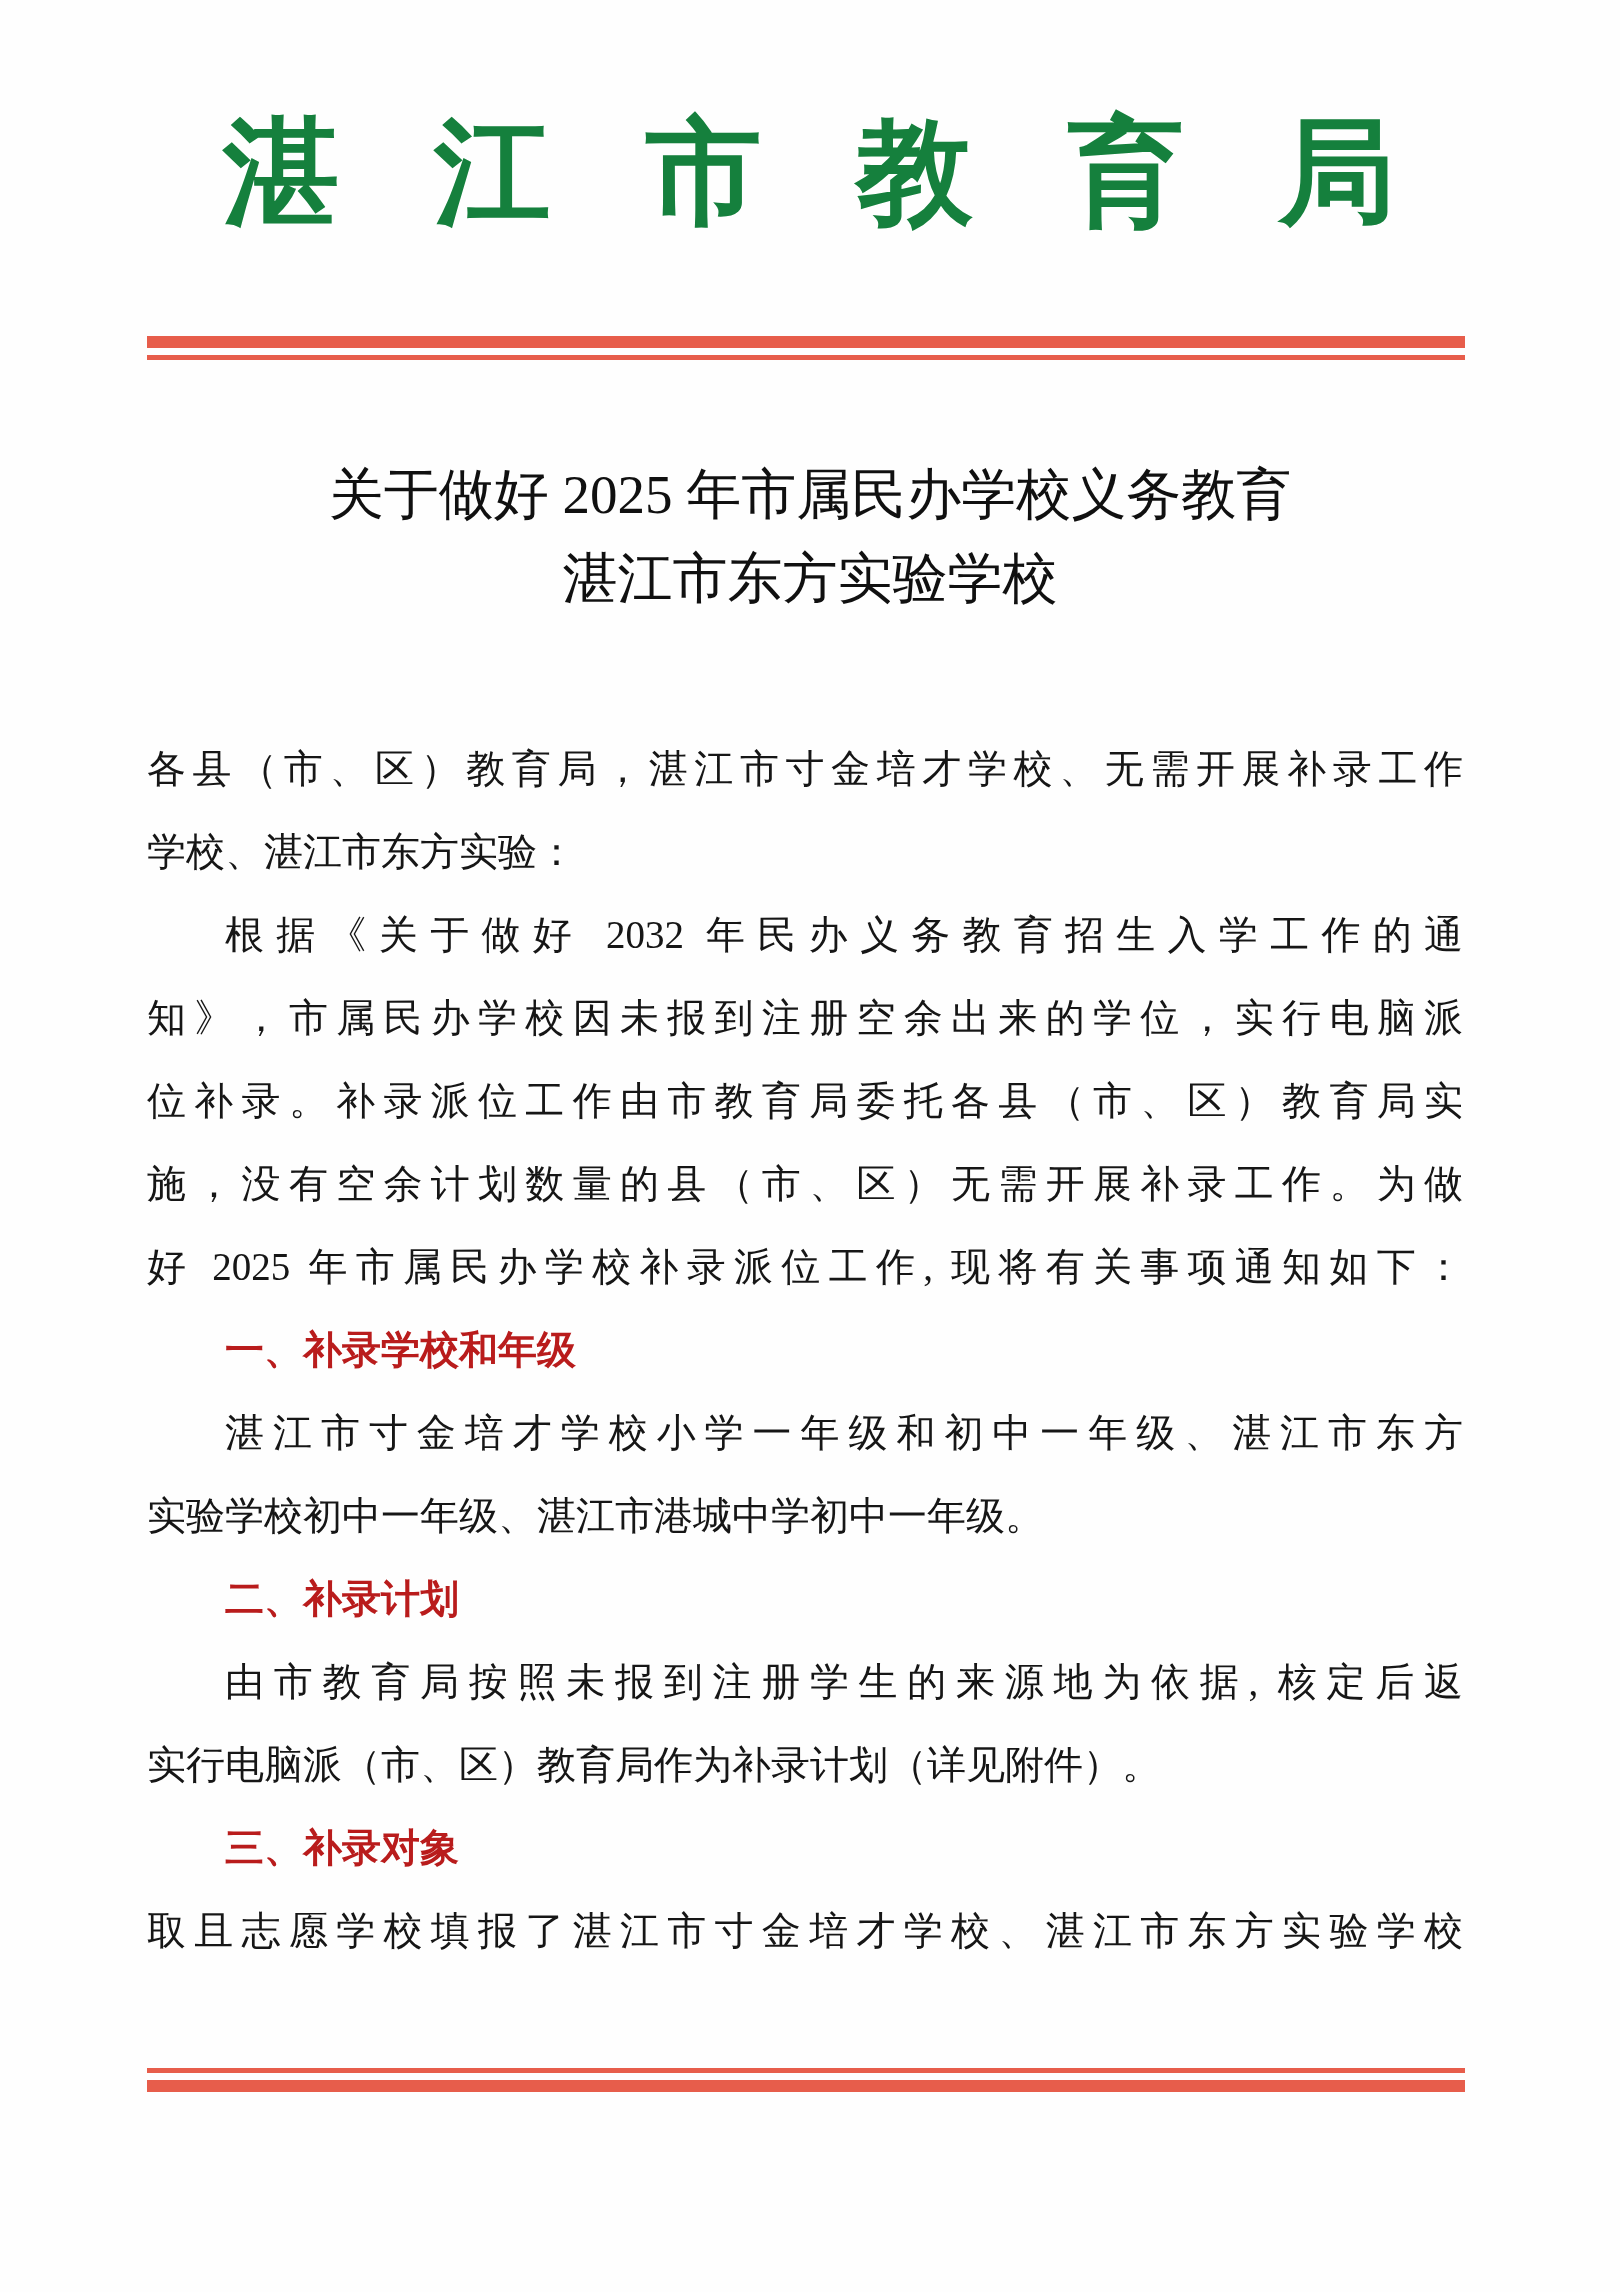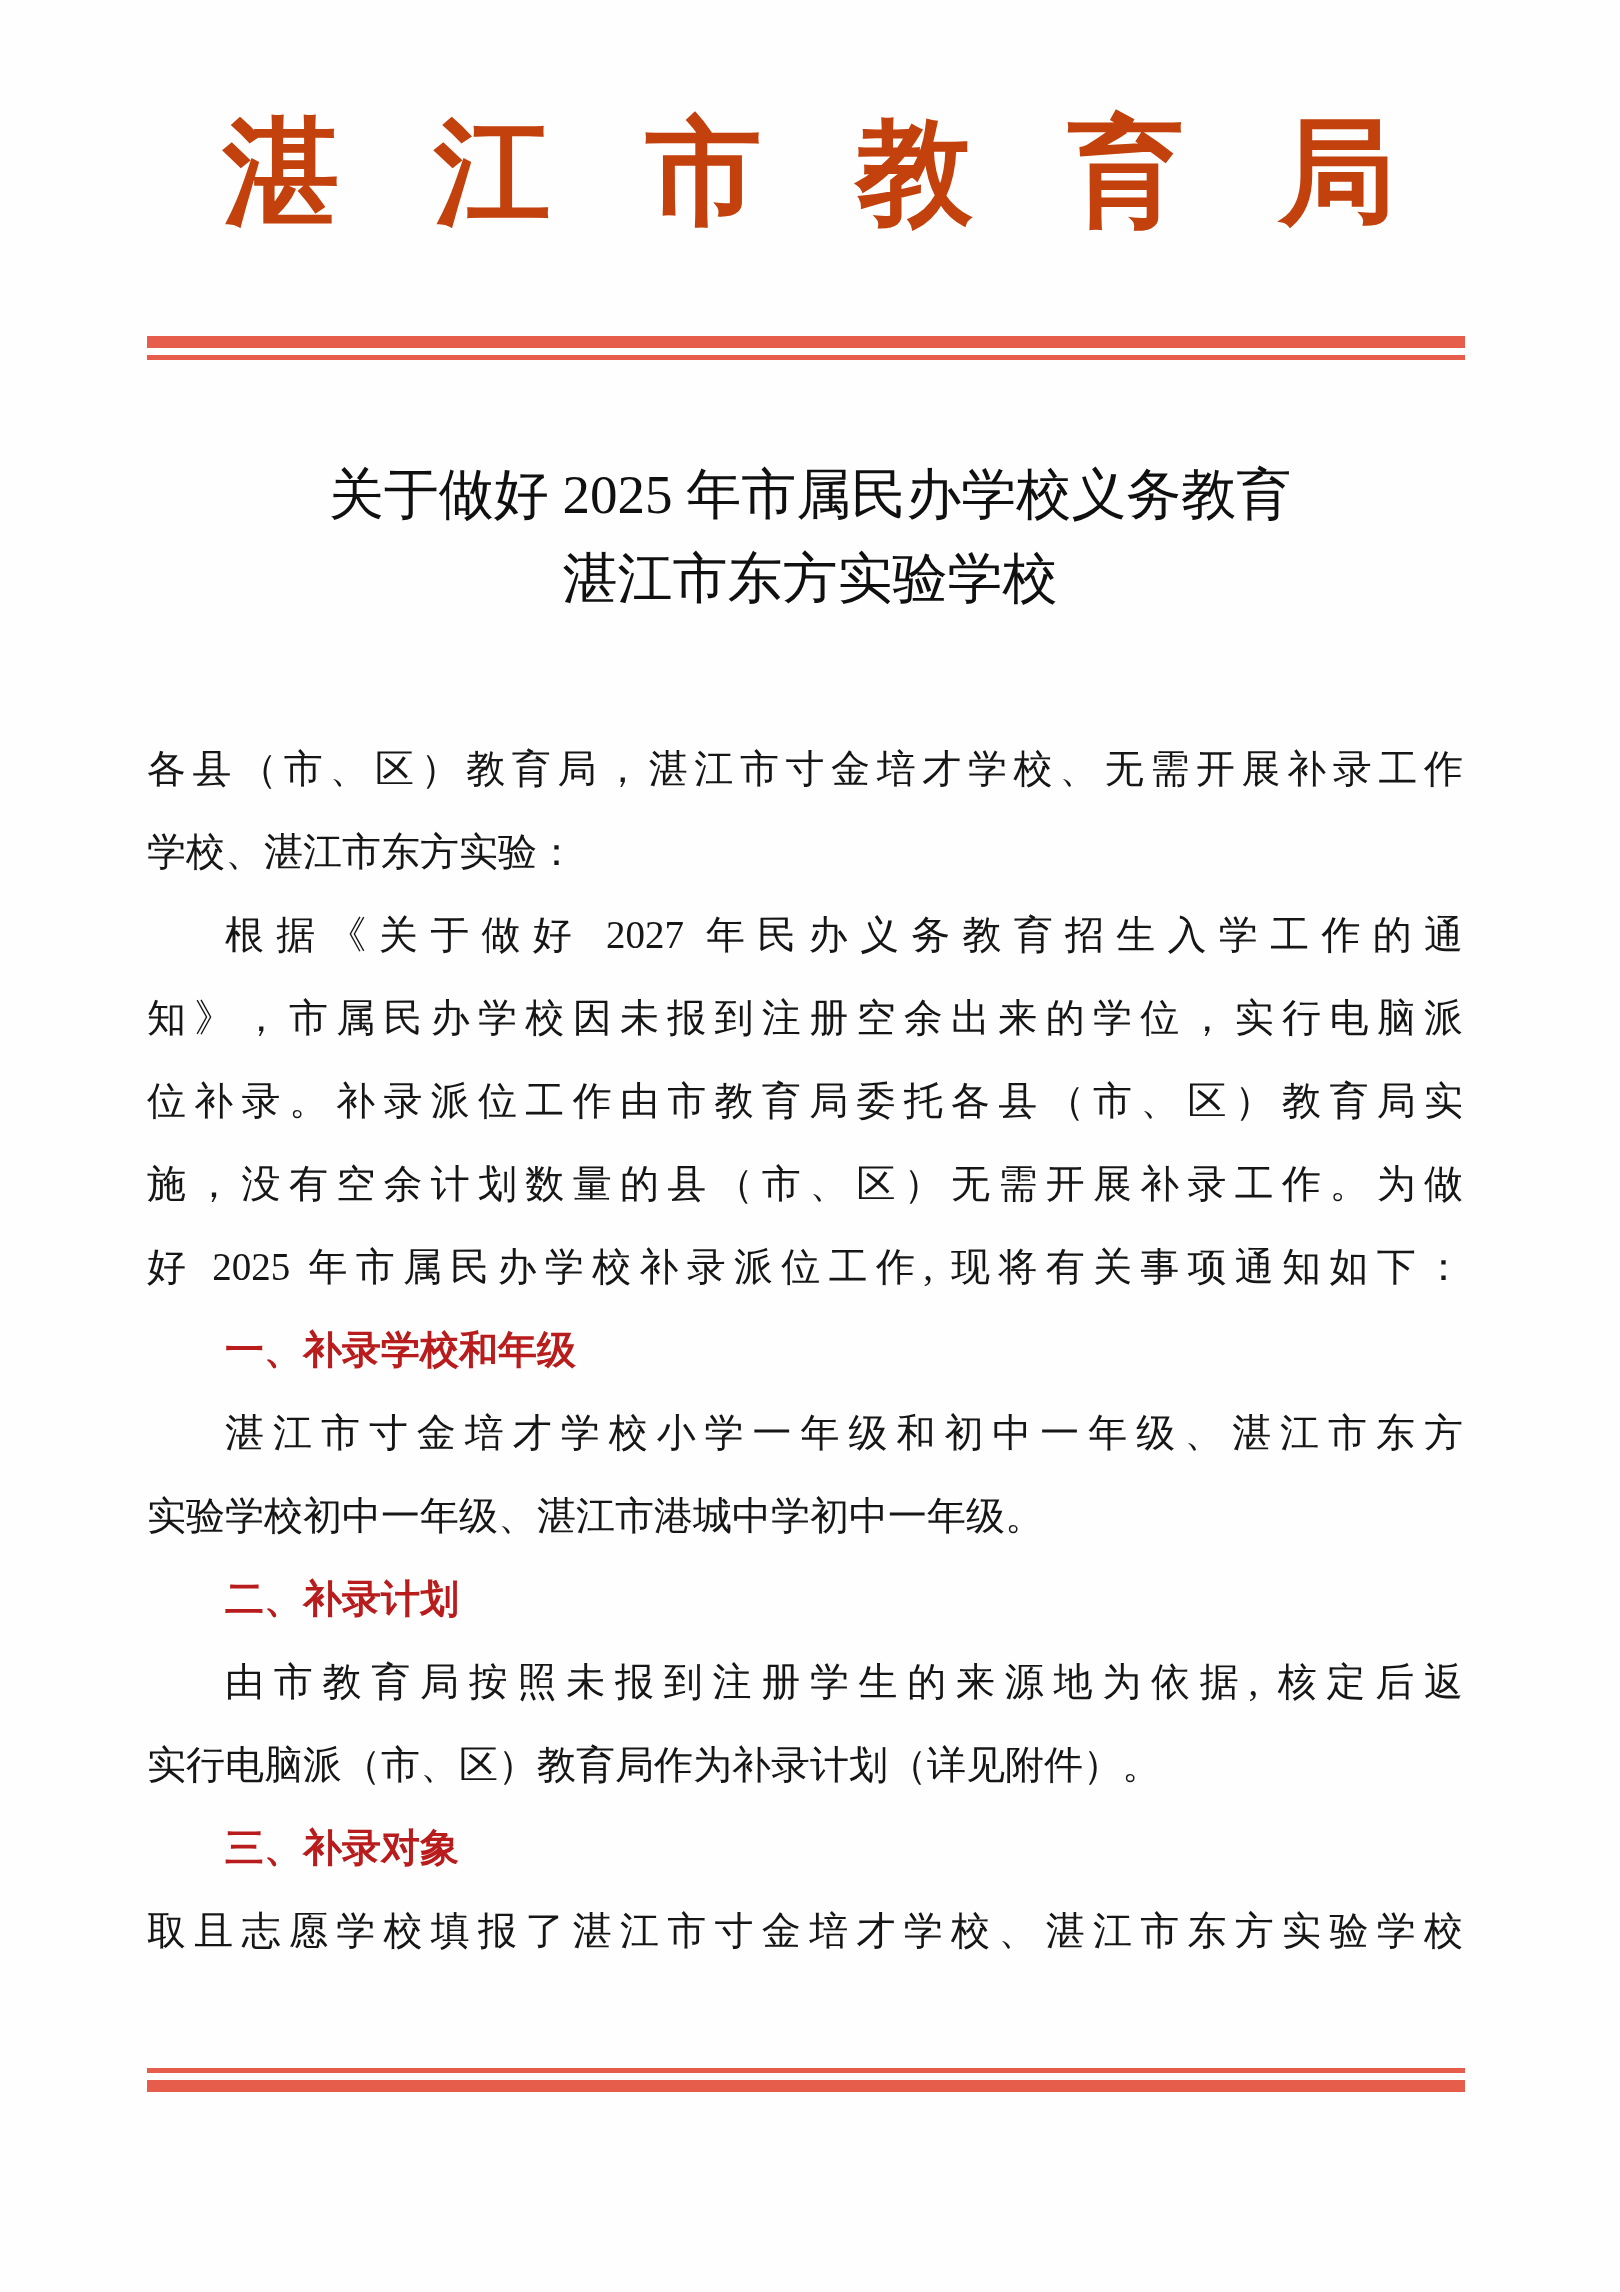--- a/index.html
+++ b/index.html
@@ -16,21 +16,21 @@
 
   
   .agency-header {
     position: absolute;
     top: 100px;
     left: 223px;
     right: 225px;
     font-size: 116px;
     line-height: 147px;
     font-weight: bold;
-    color: #c2410c;
+    color: #15803d;
     text-align: justify;
     text-align-last: justify;
     font-family: "Liberation Serif", serif;
     white-space: nowrap;
   }
 
   
   .rule-block { position: absolute; left: 147px; right: 155px; }
   .rule-top { top: 336px; }
   .rule-bottom { top: 2068px; }
@@ -90,21 +90,21 @@
   </div>
 
   <div class="doc-title">
     <div>关于做好 2025 年市属民办学校义务教育</div>
     <div>湛江市东方实验学校</div>
   </div>
 
   <div class="doc-body">
     <div class="line justify">各县（市、区）教育局，湛江市寸金培才学校、无需开展补录工作</div>
     <div class="line">学校、湛江市东方实验：</div>
-    <div class="line justify indent">根据《关于做好 2027 年民办义务教育招生入学工作的通</div>
+    <div class="line justify indent">根据《关于做好 2032 年民办义务教育招生入学工作的通</div>
     <div class="line justify">知》，市属民办学校因未报到注册空余出来的学位，实行电脑派</div>
     <div class="line justify">位补录。补录派位工作由市教育局委托各县（市、区）教育局实</div>
     <div class="line justify">施，没有空余计划数量的县（市、区）无需开展补录工作。为做</div>
     <div class="line justify">好 2025 年市属民办学校补录派位工作, 现将有关事项通知如下：</div>
     <div class="line heading indent">一、补录学校和年级</div>
     <div class="line justify indent">湛江市寸金培才学校小学一年级和初中一年级、湛江市东方</div>
     <div class="line">实验学校初中一年级、湛江市港城中学初中一年级。</div>
     <div class="line heading indent">二、补录计划</div>
     <div class="line justify indent">由市教育局按照未报到注册学生的来源地为依据, 核定后返</div>
     <div class="line">实行电脑派（市、区）教育局作为补录计划（详见附件）。</div>

